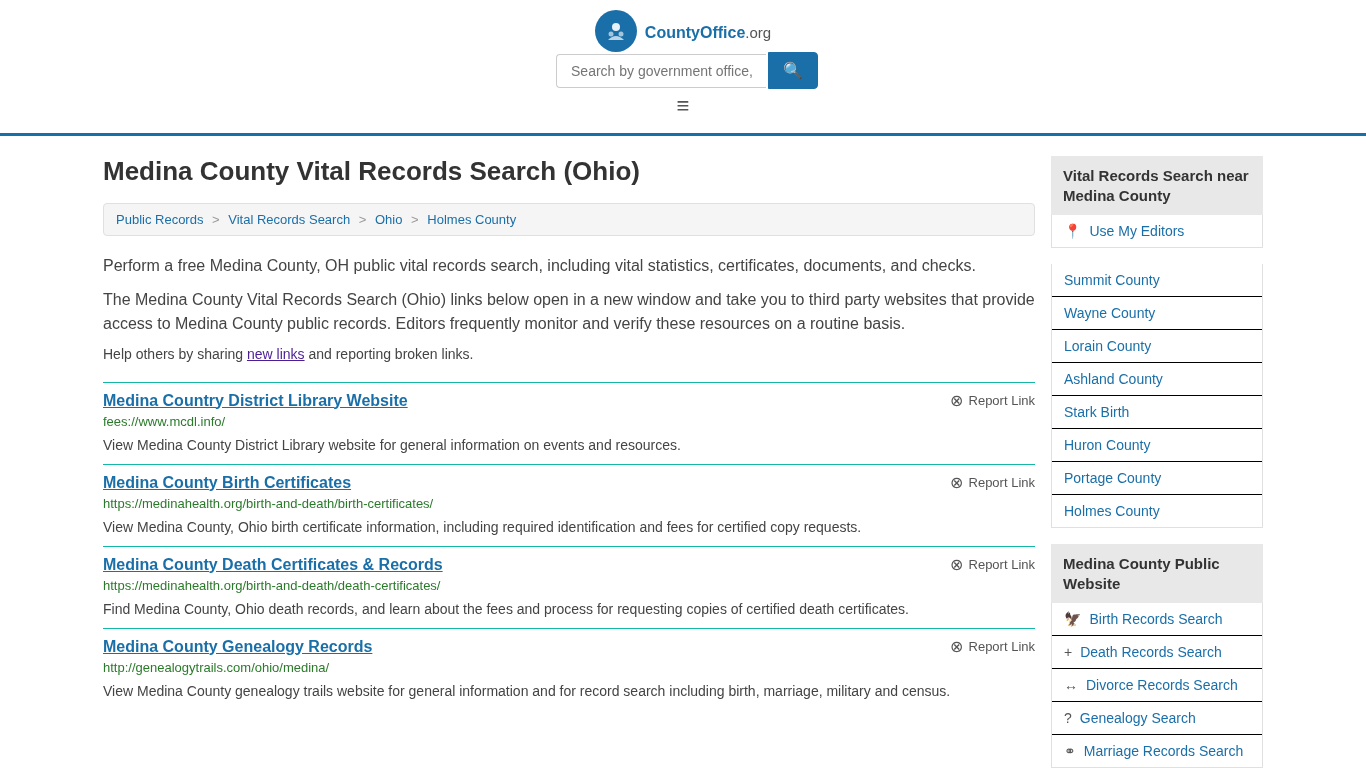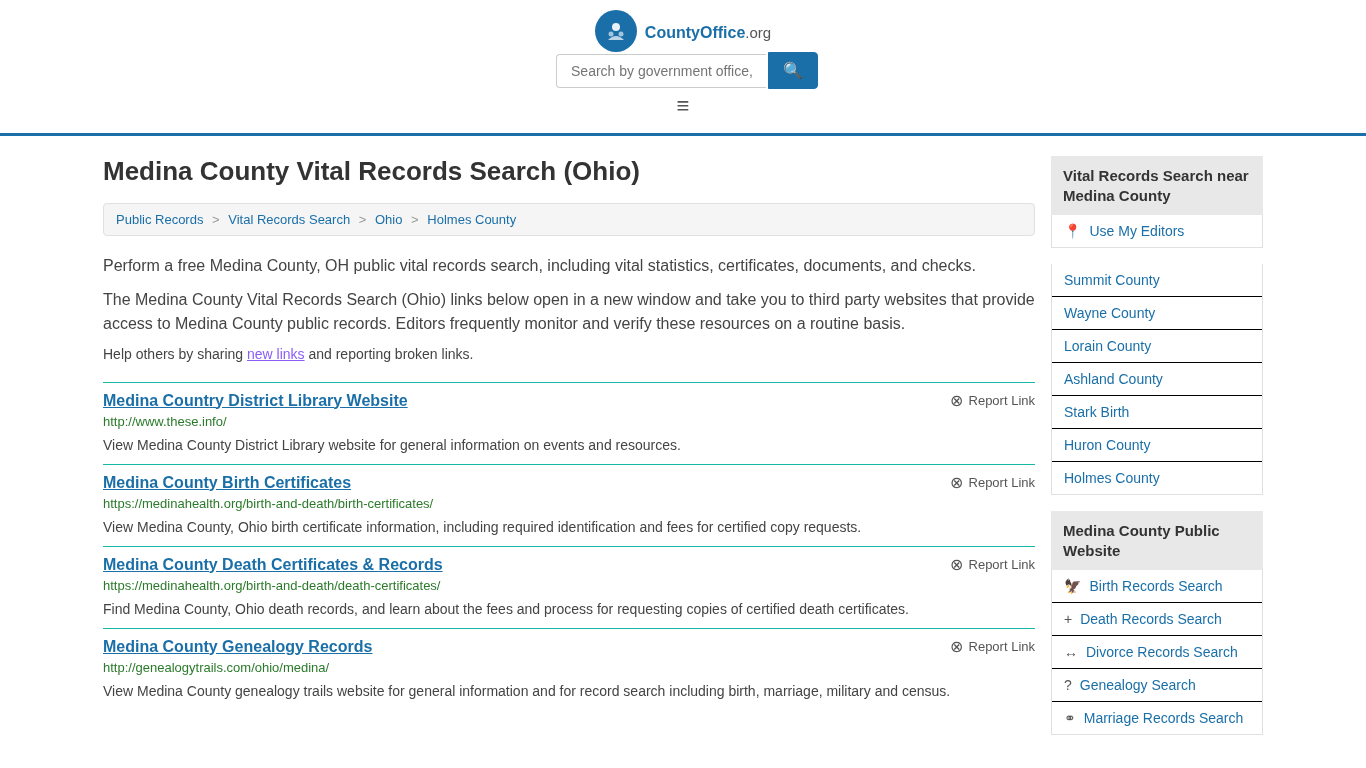--- a/index.html
+++ b/index.html
@@ -117,21 +117,21 @@
       color: #444;
       margin-bottom: 10px;
       line-height: 1.5;
     }
     .sharing-text {
       font-size: 14px;
       color: #444;
       margin-bottom: 20px;
     }
     .sharing-text a {
-      color: #8b5cf6;
+      color: #4c1d95;
       text-decoration: underline;
     }
 
     
     .record-entry {
       border-top: 1px solid #14b8a6;
       padding: 8px 0;
     }
     .record-header {
       display: flex;
@@ -259,21 +259,21 @@
 
     <div id="records-container">
         <div class="record-entry">
     <div class="record-header">
       <a class="record-title" href="#">Medina Country District Library Website</a>
       <span class="report-link">
         <span class="report-icon">⊗</span>
         <span>Report Link</span>
       </span>
     </div>
-    <div class="record-url">http://www.these.info/</div>
+    <div class="record-url">fees://www.mcdl.info/</div>
     <div class="record-desc">View Medina County District Library website for general information on events and resources.</div>
   </div>
         <div class="record-entry">
     <div class="record-header">
       <a class="record-title" href="#">Medina County Birth Certificates</a>
       <span class="report-link">
         <span class="report-icon">⊗</span>
         <span>Report Link</span>
       </span>
     </div>
@@ -327,20 +327,23 @@
           <li>
             <a href="#">Ashland County</a>
           </li>
           <li>
             <a href="#">Stark Birth</a>
           </li>
           <li>
             <a href="#">Huron County</a>
           </li>
           <li>
+            <a href="#">Portage County</a>
+          </li>
+          <li>
             <a href="#">Holmes County</a>
           </li>
         </ul>
       </div>
 
     <div class="sidebar-section-title">Medina County Public Website</div>
     <ul class="sidebar-list" id="sidebar-records-list">
         <li>
     <span class="sidebar-icon">🦅</span>
     <a href="#">Birth Records Search</a>

